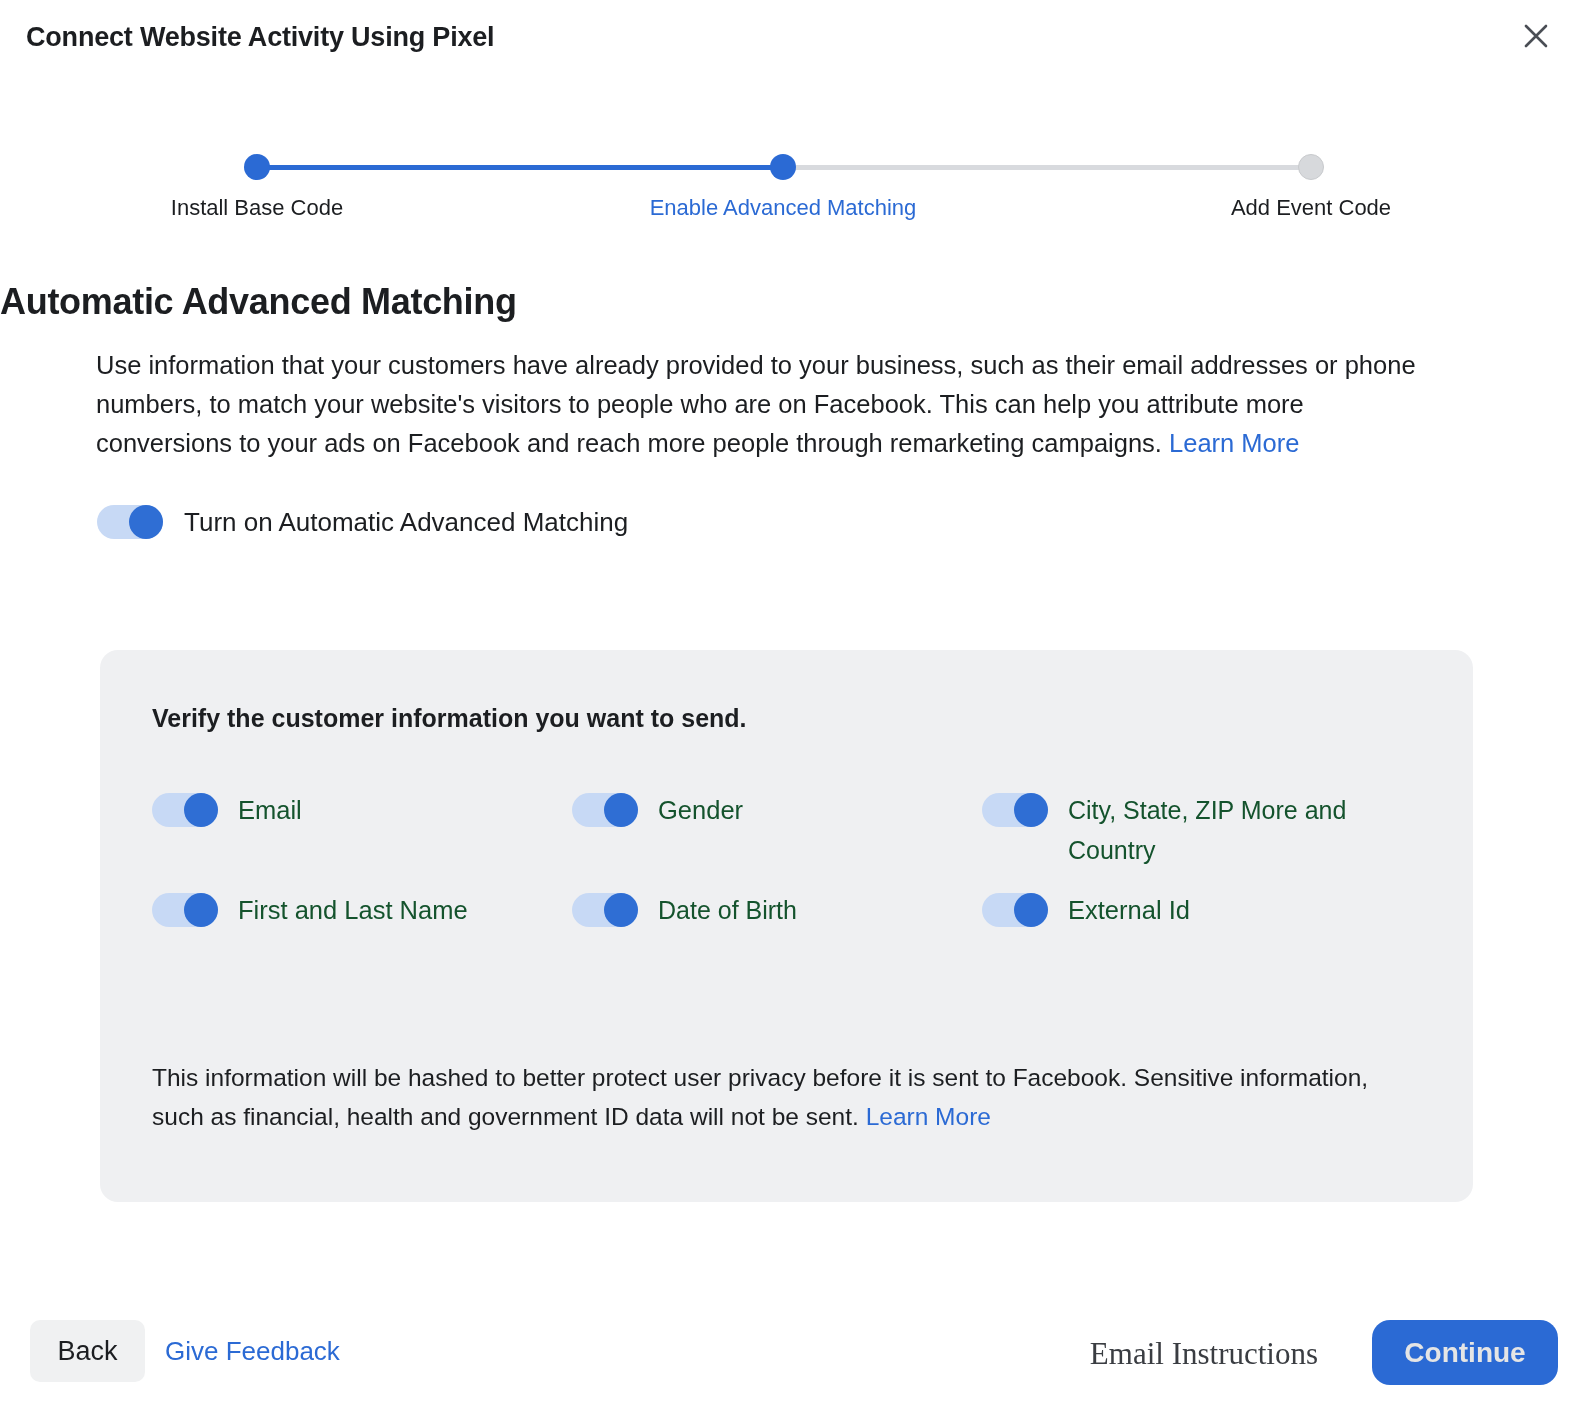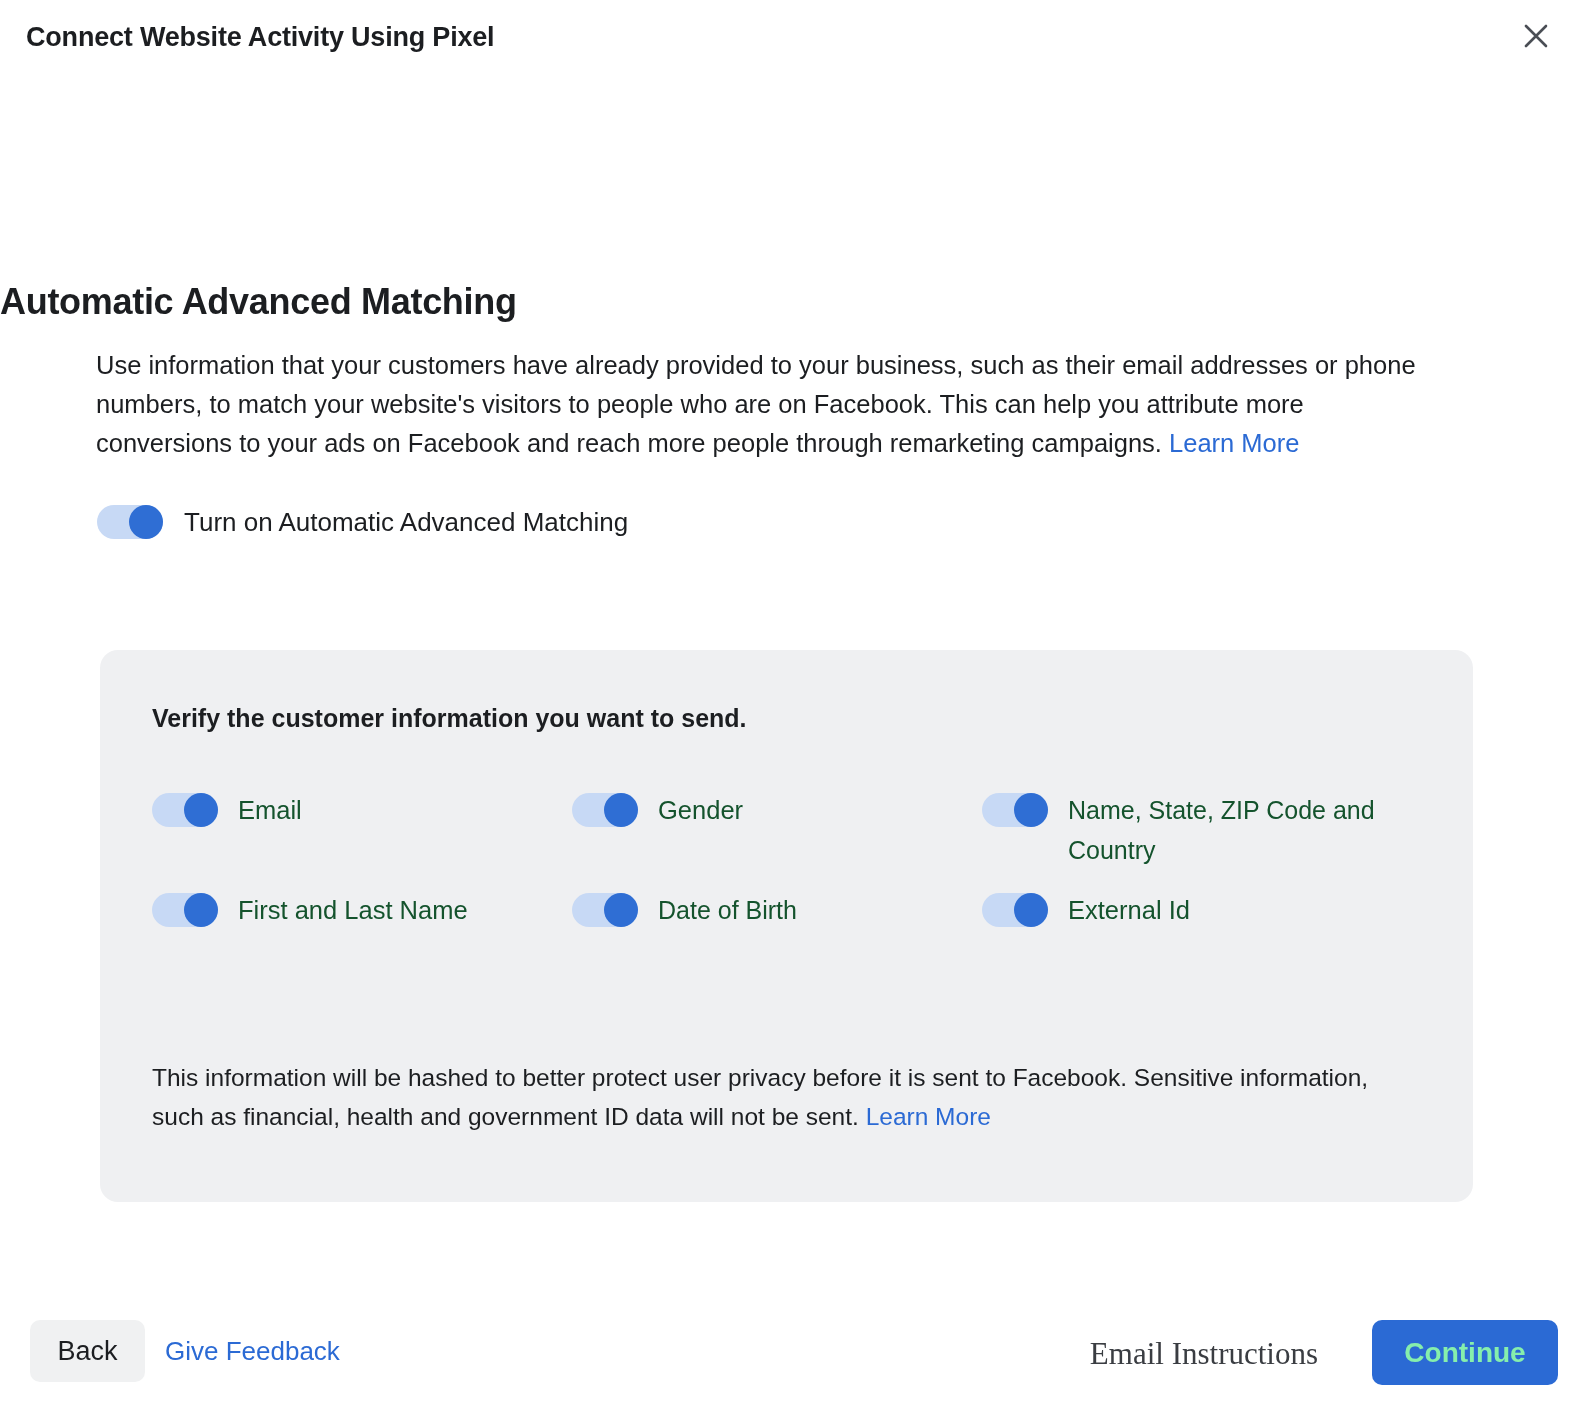--- a/index.html
+++ b/index.html
@@ -262,44 +262,63 @@
     white-space: nowrap;
   }
   .continue-button {
     position: absolute;
     right: 30px;
     top: 20px;
     width: 186px;
     height: 65px;
     background: #2b6ad4;
     border: none;
-    border-radius: 10px;
+    border-radius: 18px;
     font-family: "Liberation Sans Narrow", "Liberation Sans", sans-serif;
     font-size: 28px;
     font-weight: bold;
-    color: #86efac;
+    color: #e5e5e5;
     cursor: pointer;
   }
 </style>
 </head>
 <body>
 
 <div class="dialog">
 
   <div class="header">
     <div class="dialog-title">Connect Website Activity Using Pixel</div>
     <button class="close-button">
       <span>
         <svg width="26" height="26" viewBox="0 0 26 26" aria-hidden="true">
           <path d="M3 3 L23 23 M23 3 L3 23" stroke="#4a4e55" stroke-width="2.6" stroke-linecap="round"></path>
         </svg>
       </span>
     </button>
   </div>
 
+  <div class="stepper">
+    <div class="track track-done"></div>
+    <div class="track track-todo"></div>
+
+    <div class="step step-1">
+      <div class="step-dot active"></div>
+      <div class="step-label">Install Base Code</div>
+    </div>
+
+    <div class="step step-2">
+      <div class="step-dot active"></div>
+      <div class="step-label current">Enable Advanced Matching</div>
+    </div>
+
+    <div class="step step-3">
+      <div class="step-dot todo"></div>
+      <div class="step-label">Add Event Code</div>
+    </div>
+  </div>
 
   <div class="body">
     <h2 class="section-title">Automatic Advanced Matching</h2>
 
     <p class="section-desc"><span>Use information that your customers have already provided to your business, such as their email addresses or phone numbers, to match your website's visitors to people who are on Facebook. This can help you attribute more conversions to your ads on Facebook and reach more people through remarketing campaigns. </span><a class="link">Learn More</a></p>
 
     <div class="main-toggle-row">
       <div class="toggle">
         <div class="knob"></div>
       </div>
@@ -323,21 +342,21 @@
         <div class="toggle">
             <div class="knob"></div>
           </div>
         <span class="grid-label">Gender</span>
       </div>
 
       <div class="grid-cell wide-font">
         <div class="toggle">
             <div class="knob"></div>
           </div>
-        <span class="grid-label">Name, State, ZIP Code and Country</span>
+        <span class="grid-label">City, State, ZIP More and Country</span>
       </div>
 
       <div class="grid-cell">
         <div class="toggle">
             <div class="knob"></div>
           </div>
         <span class="grid-label">First and Last Name</span>
       </div>
 
 

